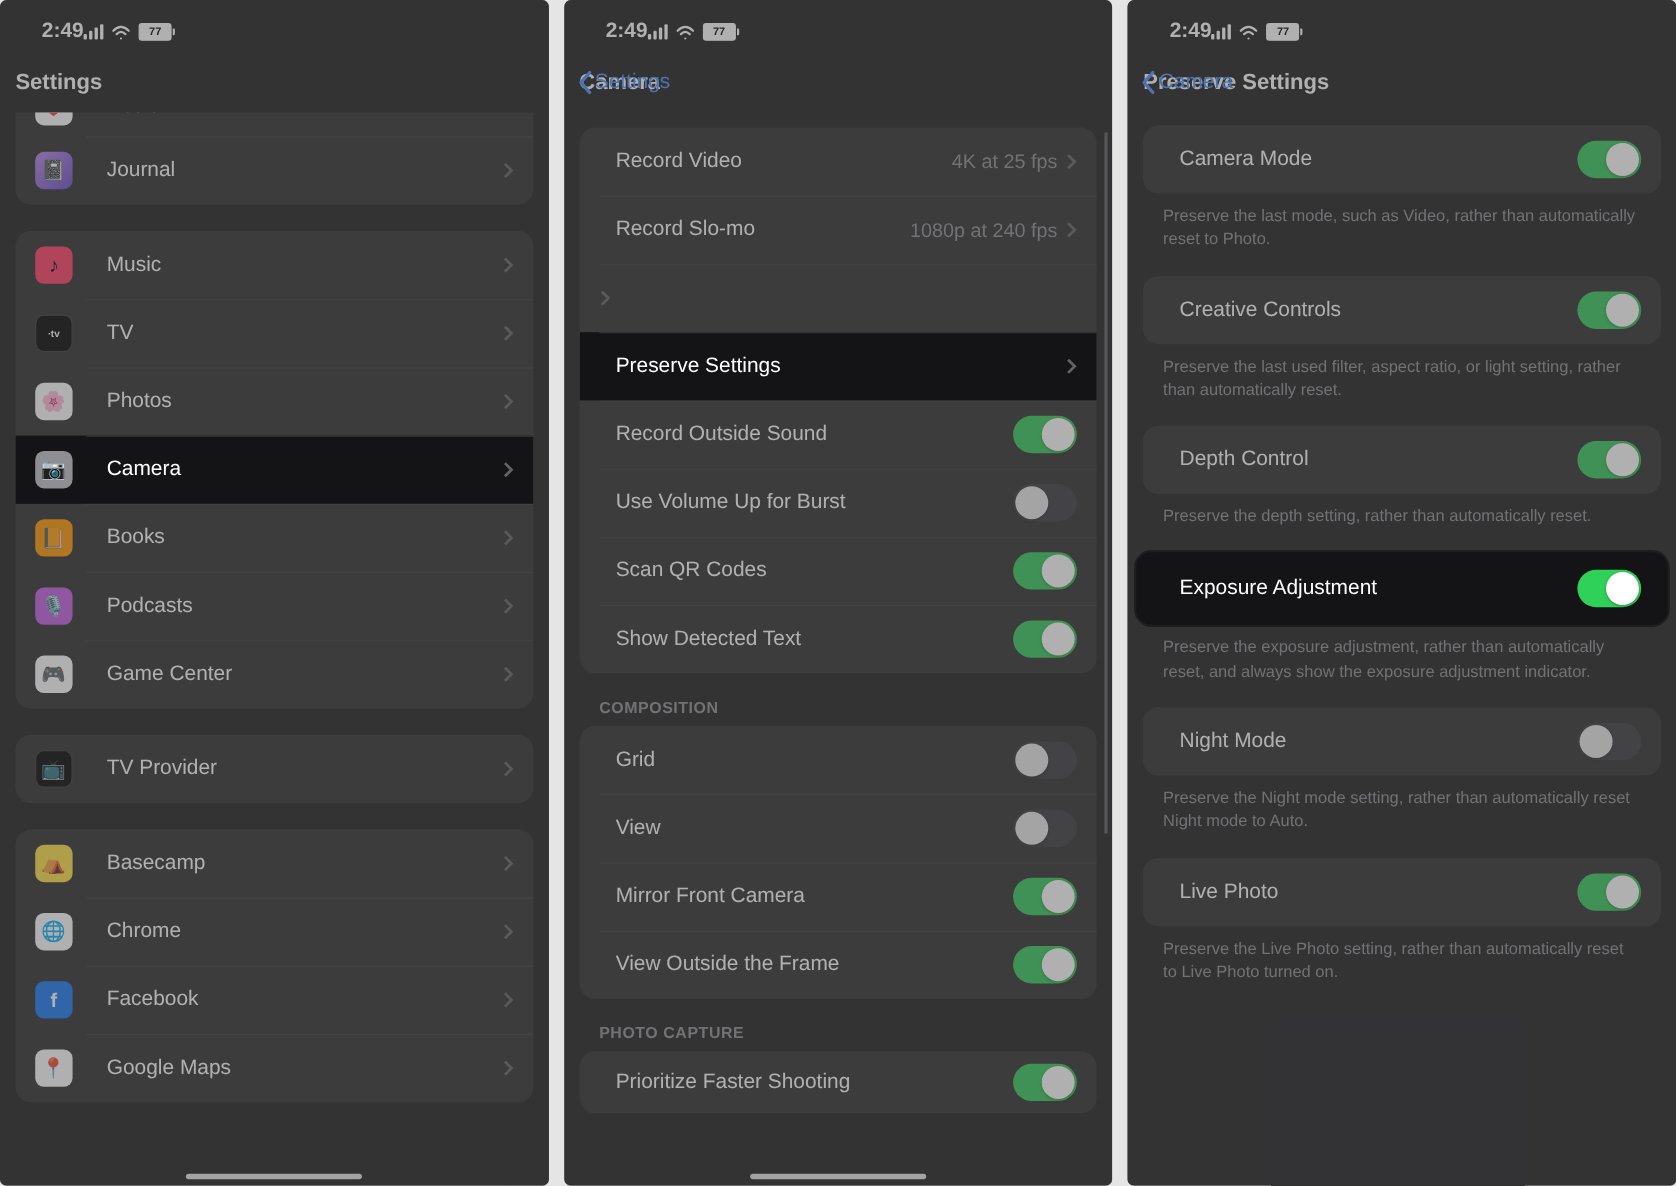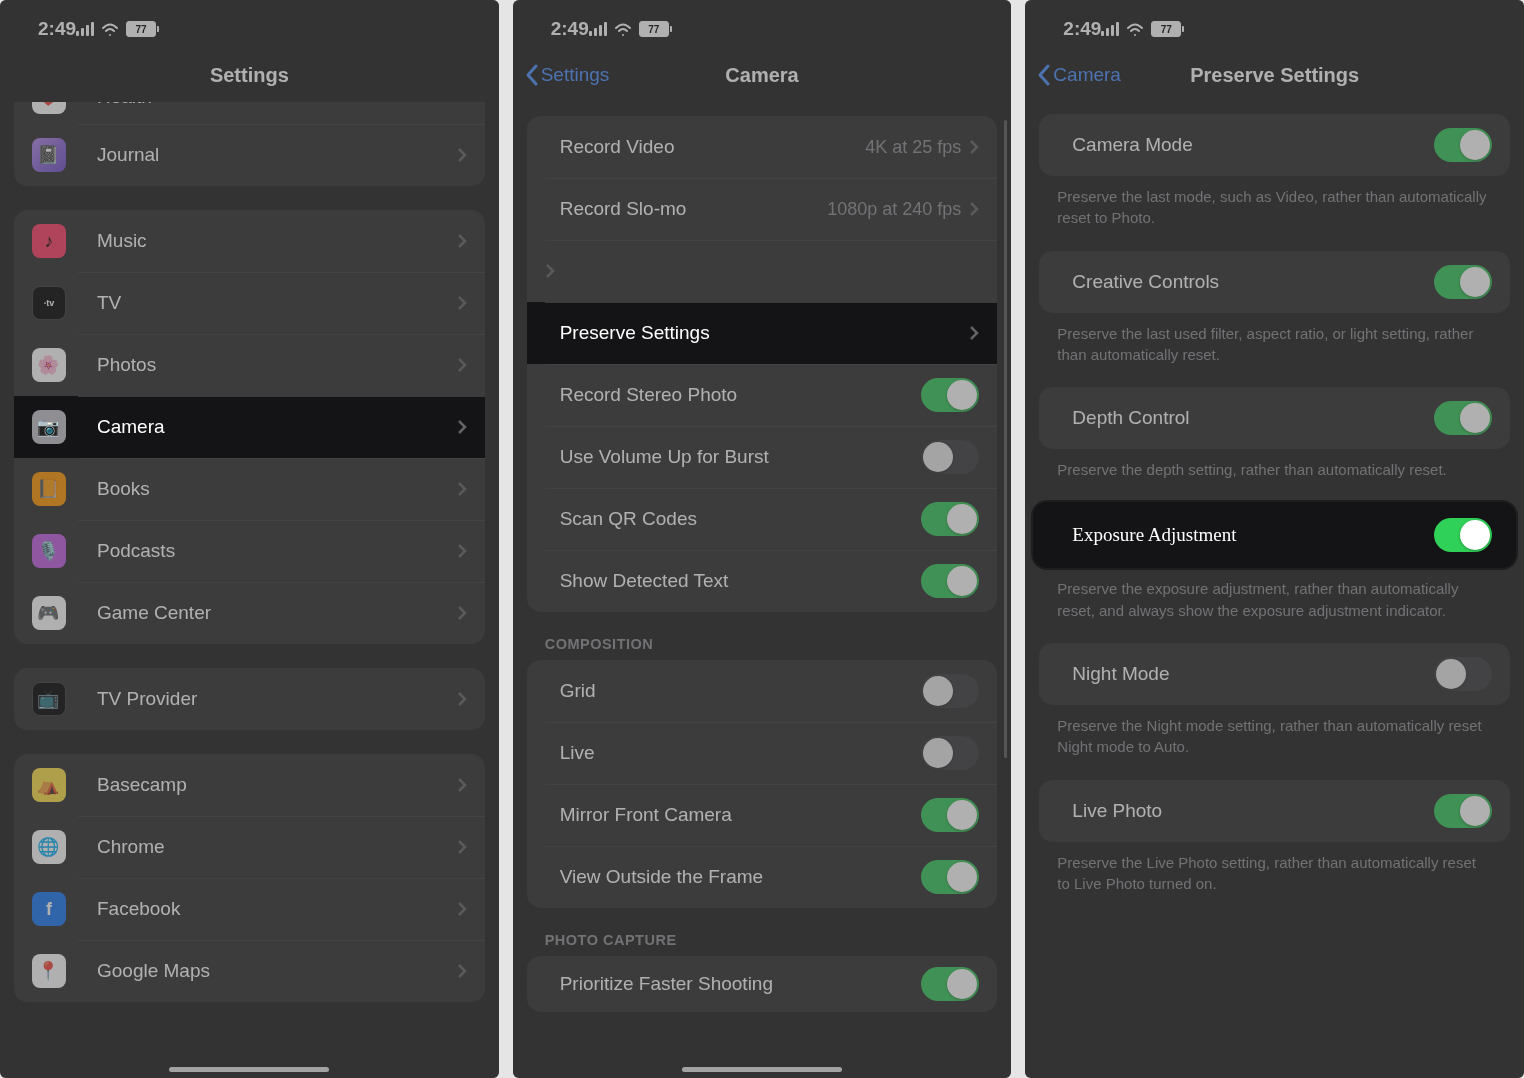--- a/index.html
+++ b/index.html
@@ -41,21 +41,20 @@
   .signal span { width: 3px; background: #fff; border-radius: 1px; }
   .signal span:nth-child(1){height:5px;} .signal span:nth-child(2){height:8px;}
   .signal span:nth-child(3){height:11px;} .signal span:nth-child(4){height:14px;}
   .wifi-svg { width: 20px; height: 16px; }
   .battery { display: inline-flex; align-items: center; }
   .battery-box { width: 30px; height: 16px; border: 1.5px solid #fff; border-radius: 3px; position: relative; display:flex; align-items:center; justify-content:center; font-size:10px; font-weight:700; color:#000; background:#fff; }
   .battery-cap { width:2px; height:6px; background:#fff; border-radius:0 1px 1px 0; margin-left:1px;}
   .nav-bar {
     display: flex;
     align-items: center;
-    justify-content: center;
     position: relative;
     height: 54px;
     padding: 0 14px;
   }
   .nav-title { color:#fff; font-size:20px; font-weight:600; }
   .nav-back {
     position:absolute; left:12px; display:flex; align-items:center; gap:2px;
     color:#4a90ff; font-size:19px;
   }
   .chevron-left { width:14px; height:22px; }
@@ -314,21 +313,21 @@
               <path d="M2 2 L8 8 L2 14"></path>
             </svg>
       </div>
       <div class="row highlight" style="z-index:10;">
         <span class="row-label">Preserve Settings</span>
         <svg class="chevron" viewBox="0 0 10 16">
               <path d="M2 2 L8 8 L2 14"></path>
             </svg>
       </div>
       <div class="row">
-        <span class="row-label">Record Stereo Photo</span>
+        <span class="row-label">Record Outside Sound</span>
         <div class="toggle on">
               <div class="knob"></div>
             </div>
       </div>
       <div class="row">
         <span class="row-label">Use Volume Up for Burst</span>
         <div class="toggle off">
               <div class="knob"></div>
             </div>
       </div>
@@ -350,21 +349,21 @@
     <div class="group">
       <div class="group-header">COMPOSITION</div>
       <div class="list">
         <div class="row">
           <span class="row-label">Grid</span>
           <div class="toggle off">
               <div class="knob"></div>
             </div>
         </div>
         <div class="row">
-          <span class="row-label">Live</span>
+          <span class="row-label">View</span>
           <div class="toggle off">
               <div class="knob"></div>
             </div>
         </div>
         <div class="row">
           <span class="row-label">Mirror Front Camera</span>
           <div class="toggle on">
               <div class="knob"></div>
             </div>
         </div>
@@ -446,21 +445,21 @@
       <div class="row">
         <span class="row-label">Depth Control</span>
         <div class="toggle on">
             <div class="knob"></div>
           </div>
       </div>
     </div>
     <div class="footer-text">Preserve the depth setting, rather than automatically reset.</div>
 
     <div style="margin-top:22px; position:relative; z-index:10;">
-      <div class="list" style="overflow:visible;font-family:Liberation Serif, serif;">
+      <div class="list" style="overflow:visible;">
         <div class="row highlight pop">
           <span class="row-label">Exposure Adjustment</span>
           <div class="toggle on bright">
               <div class="knob"></div>
             </div>
         </div>
       </div>
     </div>
     <div class="footer-text">Preserve the exposure adjustment, rather than automatically reset, and always show the exposure adjustment indicator.</div>
 

